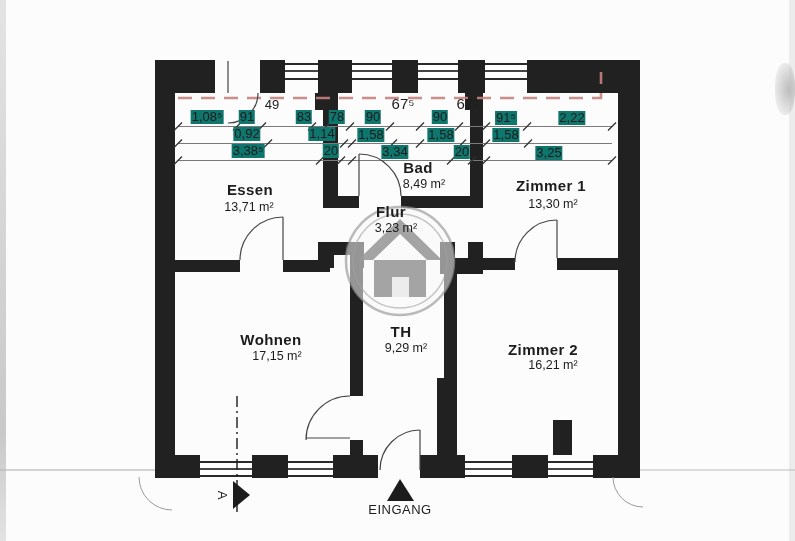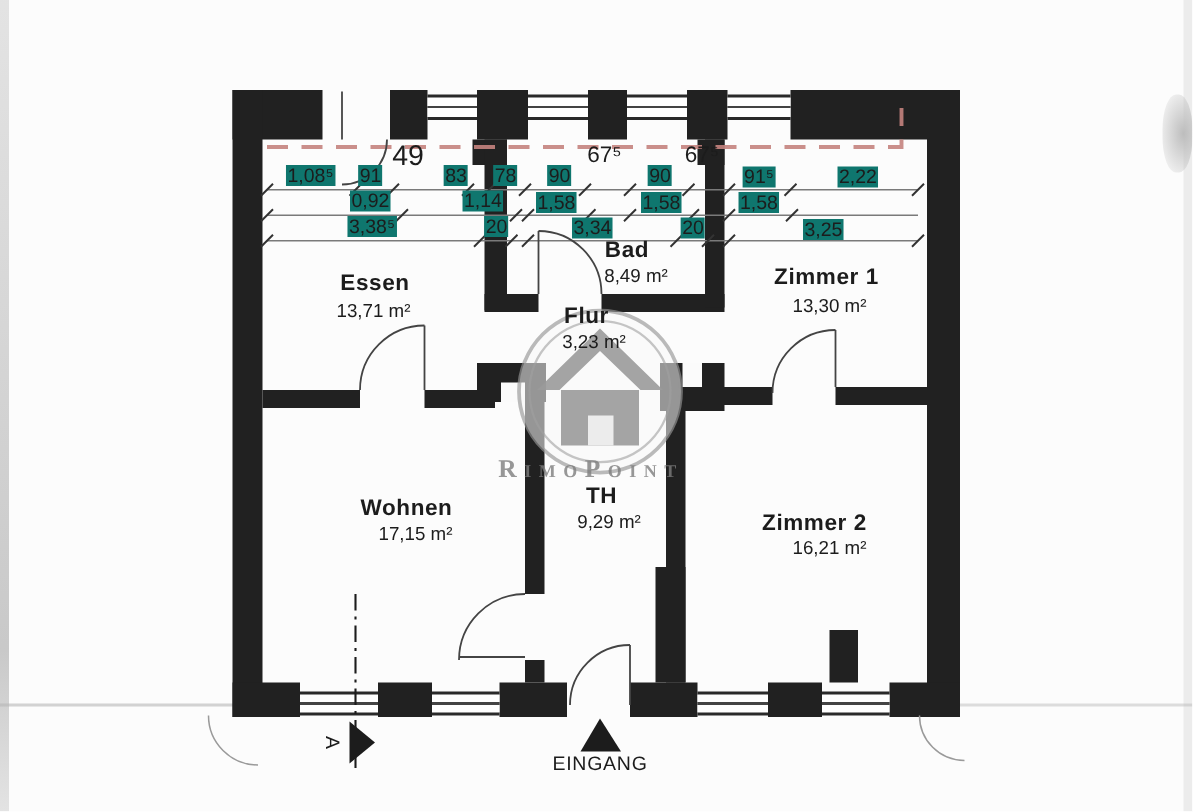--- a/index.html
+++ b/index.html
@@ -132,23 +132,22 @@
 
   <svg class="ov wm" width="795" height="541" viewBox="0 0 795 541">
     <circle cx="400" cy="261" r="54" fill="rgba(247,247,247,0.55)" stroke="rgba(150,150,150,0.65)" stroke-width="2.5"></circle>
     <circle cx="400" cy="261" r="47" fill="none" stroke="rgba(160,160,160,0.6)" stroke-width="1.5"></circle>
     <g>
       <path d="M400,219 L358,260 L373,260 L400,234 L427,260 L442,260 Z" fill="#9a9a9a" opacity="0.9"></path>
       <rect x="374" y="260" width="52" height="37" fill="#9a9a9a" opacity="0.9"></rect>
       <rect x="392" y="277" width="17" height="20" fill="#ececec"></rect>
     </g>
   </svg>
-  <div class="wm-text" style="left:394px;top:313px;">RimoPoint</div>
 
-  <div class="dim noBg" style="left:272px;top:98px;font-size:19px;">49</div>
+  <div class="dim noBg" style="left:272px;top:98px;font-size:13px;">49</div>
   <div class="dim noBg" style="left:403px;top:97px;font-size:15px;">67⁵</div>
   <div class="dim noBg" style="left:468px;top:97px;font-size:15px;">67⁵</div>
 
   <div class="dim" style="left:207px;top:110px;">1,08⁵</div>
   <div class="dim" style="left:247px;top:110px;">91</div>
   <div class="dim" style="left:304px;top:110px;">83</div>
   <div class="dim" style="left:337px;top:110px;">78</div>
   <div class="dim" style="left:373px;top:110px;">90</div>
   <div class="dim" style="left:440px;top:110px;">90</div>
   <div class="dim" style="left:506px;top:111px;">91⁵</div>

